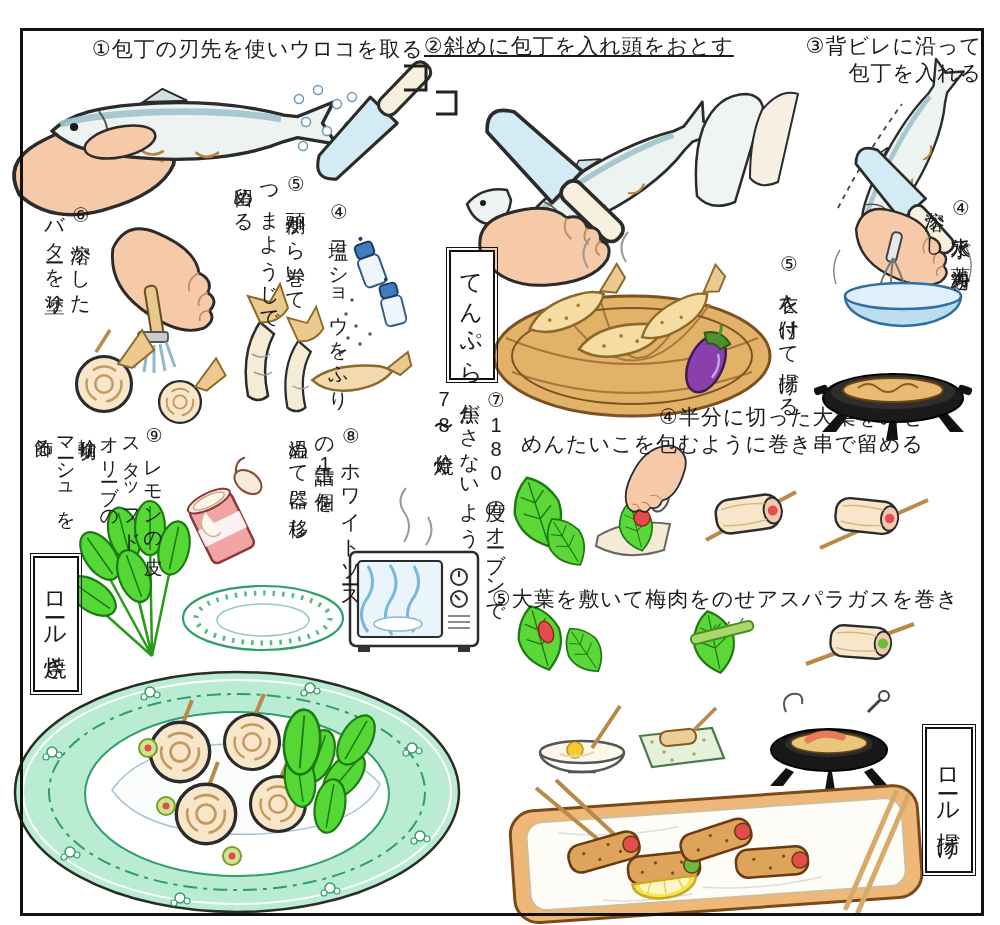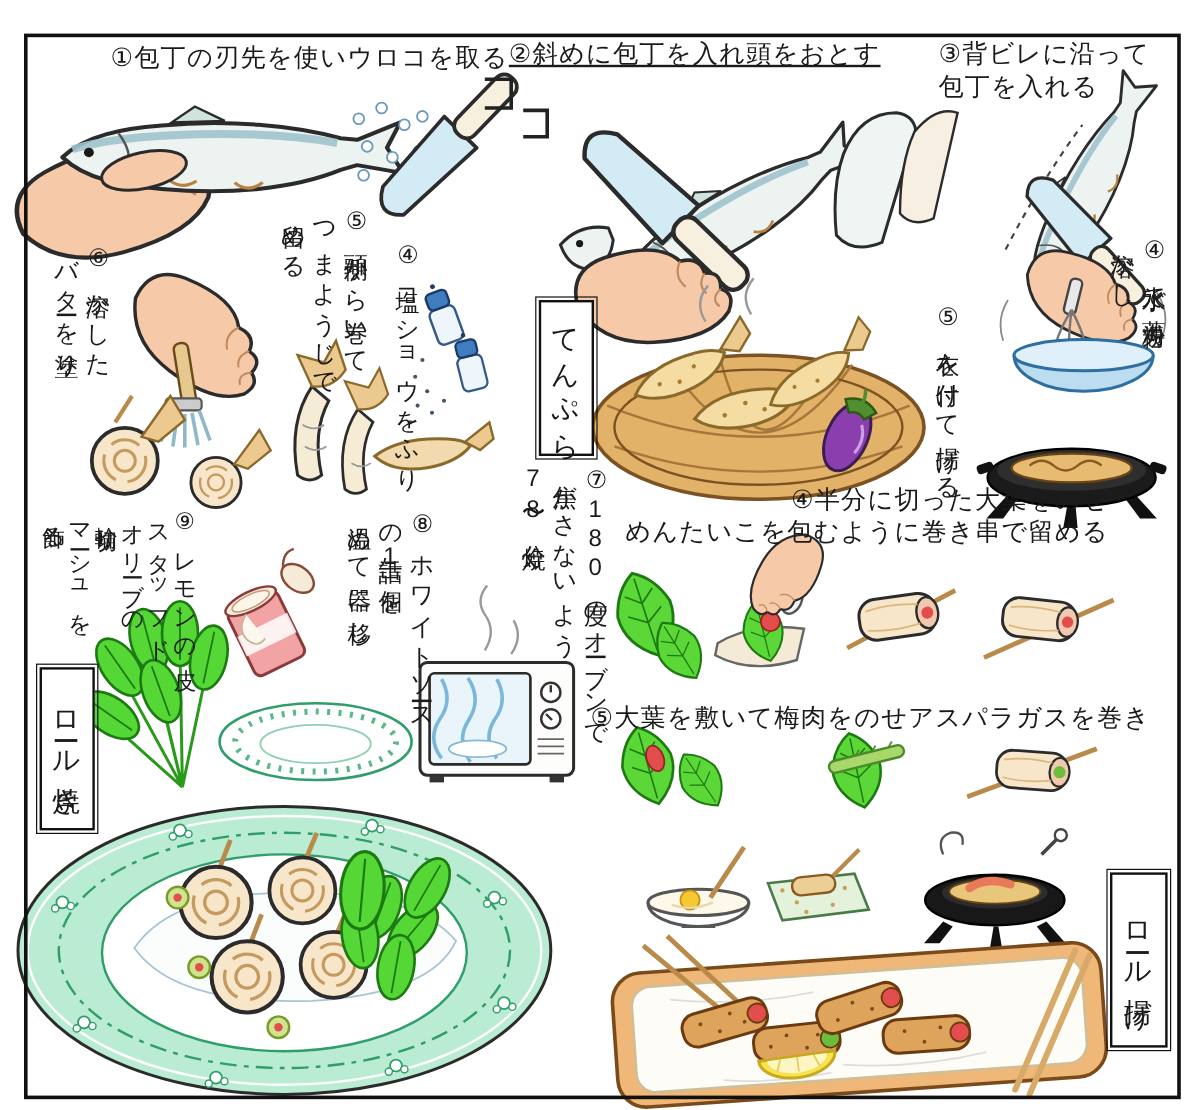--- a/index.html
+++ b/index.html
@@ -3,21 +3,21 @@
 <meta charset="utf-8">
 <style>
   html,body{margin:0;padding:0;background:#ffffff;}
   .sheet{
     position:relative;width:1000px;height:925px;background:#ffffff;overflow:hidden;
     font-family:"Liberation Sans","DejaVu Sans",sans-serif;color:#1a1a1a;padding-left:12px;
   }
   .frame{position:absolute;left:20px;top:28px;width:958px;height:882px;border:3px solid #111;z-index:2;pointer-events:none;}
   .art{position:absolute;left:0;top:0;z-index:1;}
   .htext{position:absolute;z-index:3;font-size:21px;letter-spacing:1px;line-height:1.28;white-space:pre-line;}
-  .htext.center{text-align:left;}
+  .htext.center{text-align:right;}
   .vtext{
     position:absolute;z-index:3;writing-mode:vertical-rl;text-orientation:upright;
     white-space:pre-line;font-size:20px;line-height:1.3;letter-spacing:2px;
   }
   .label-box{
     position:absolute;z-index:4;background:#fff;border:2px solid #111;outline:1px solid #111;outline-offset:2px;
     display:flex;align-items:center;justify-content:center;
     writing-mode:vertical-rl;text-orientation:upright;font-size:23px;letter-spacing:3px;
   }
 </style>

